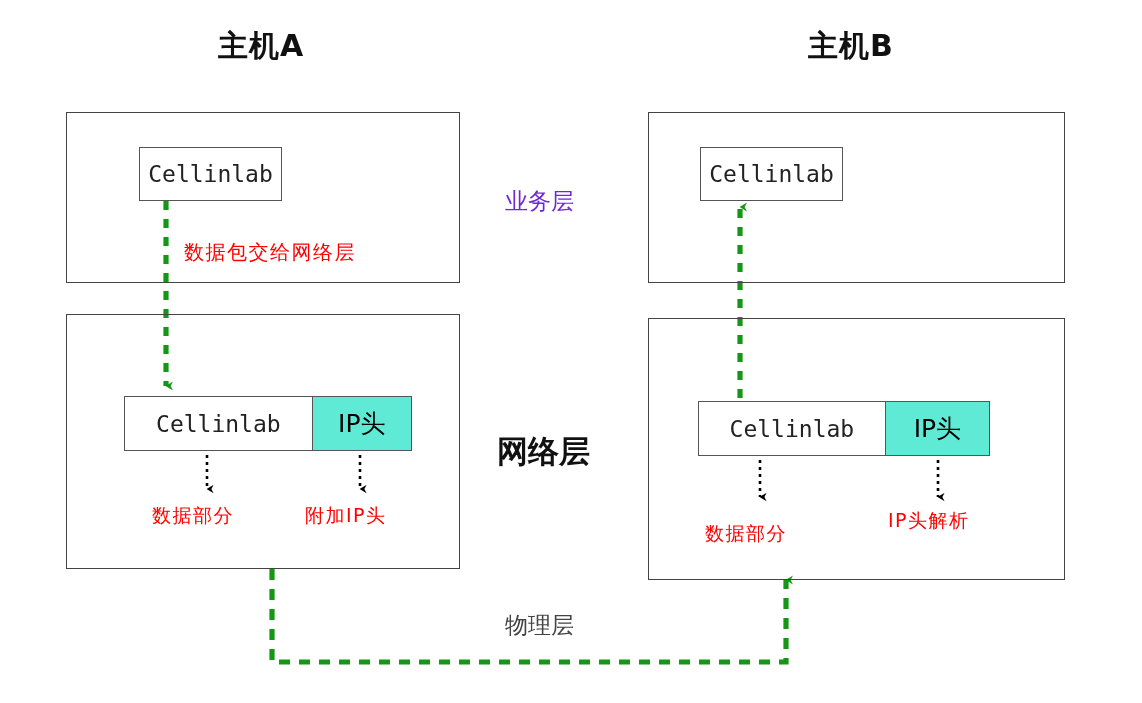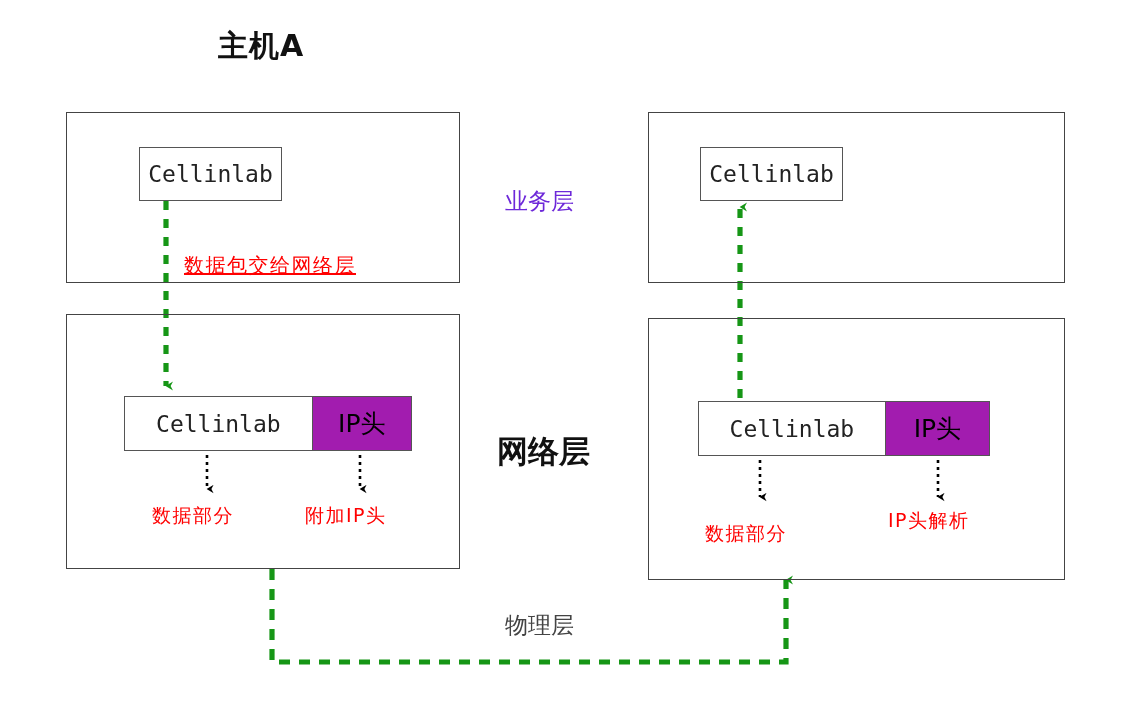--- a/index.html
+++ b/index.html
@@ -60,21 +60,21 @@
     border:1.4px solid #555555;
   }
   .packet .pl{
     background:#ffffff;
     display:flex;align-items:center;justify-content:center;
     font-family:"DejaVu Sans Mono","Liberation Mono",monospace;
     font-size:23px;color:#222222;
     box-sizing:border-box;
   }
   .packet .ph{
-    background:#a21caf;
+    background:#5eead4;
     border-left:1.4px solid #555555;
     display:flex;align-items:center;justify-content:center;
     font-family:"DejaVu Sans","Liberation Sans",sans-serif;
     font-size:25px;color:#000000;
     box-sizing:border-box;
   }
 
   .ann{
     position:absolute;
     color:#FF0000;
@@ -125,34 +125,35 @@
     <g>
       <line x1="760" y1="460" x2="760" y2="497" stroke="#000000" stroke-width="2.6" stroke-dasharray="3,4" stroke-linecap="butt" marker-end="url(#black-arrow-down)"></line>
     </g>
     <g>
       <line x1="938" y1="460" x2="938" y2="497" stroke="#000000" stroke-width="2.6" stroke-dasharray="3,4" stroke-linecap="butt" marker-end="url(#black-arrow-down)"></line>
     </g>
   </svg>
 
   <div class="host-title" style="left:218px;top:26px;">主机A</div>
 
+  <div class="host-title" style="left:808px;top:26px;">主机B</div>
 
   <div class="layer-label biz" style="left:505px;top:186px;">业务层</div>
 
   <div class="layer-label net" style="left:497px;top:431px;">网络层</div>
 
   <div class="layer-label phy" style="left:505px;top:610px;">物理层</div>
 
   <div class="outer-box" style="left:66px;top:112px;width:394px;height:171px;"></div>
 
   <div class="app-box" style="left:139px;top:147px;width:143px;height:54px;">
     <span>Cellinlab</span>
   </div>
 
-  <div class="ann" style="left:184px;top:252px;text-decoration:underline;">数据包交给网络层</div>
+  <div class="ann" style="left:184px;top:239px;">数据包交给网络层</div>
 
   <div class="outer-box" style="left:66px;top:314px;width:394px;height:255px;"></div>
 
   <div class="packet" style="left:124px;top:396px;width:288px;height:55px;">
     <div class="pl" style="width:188px;">Cellinlab</div>
     <div class="ph" style="width:100px;">IP头</div>
   </div>
 
   <div class="ann small" style="left:152px;top:503px;">数据部分</div>
 

